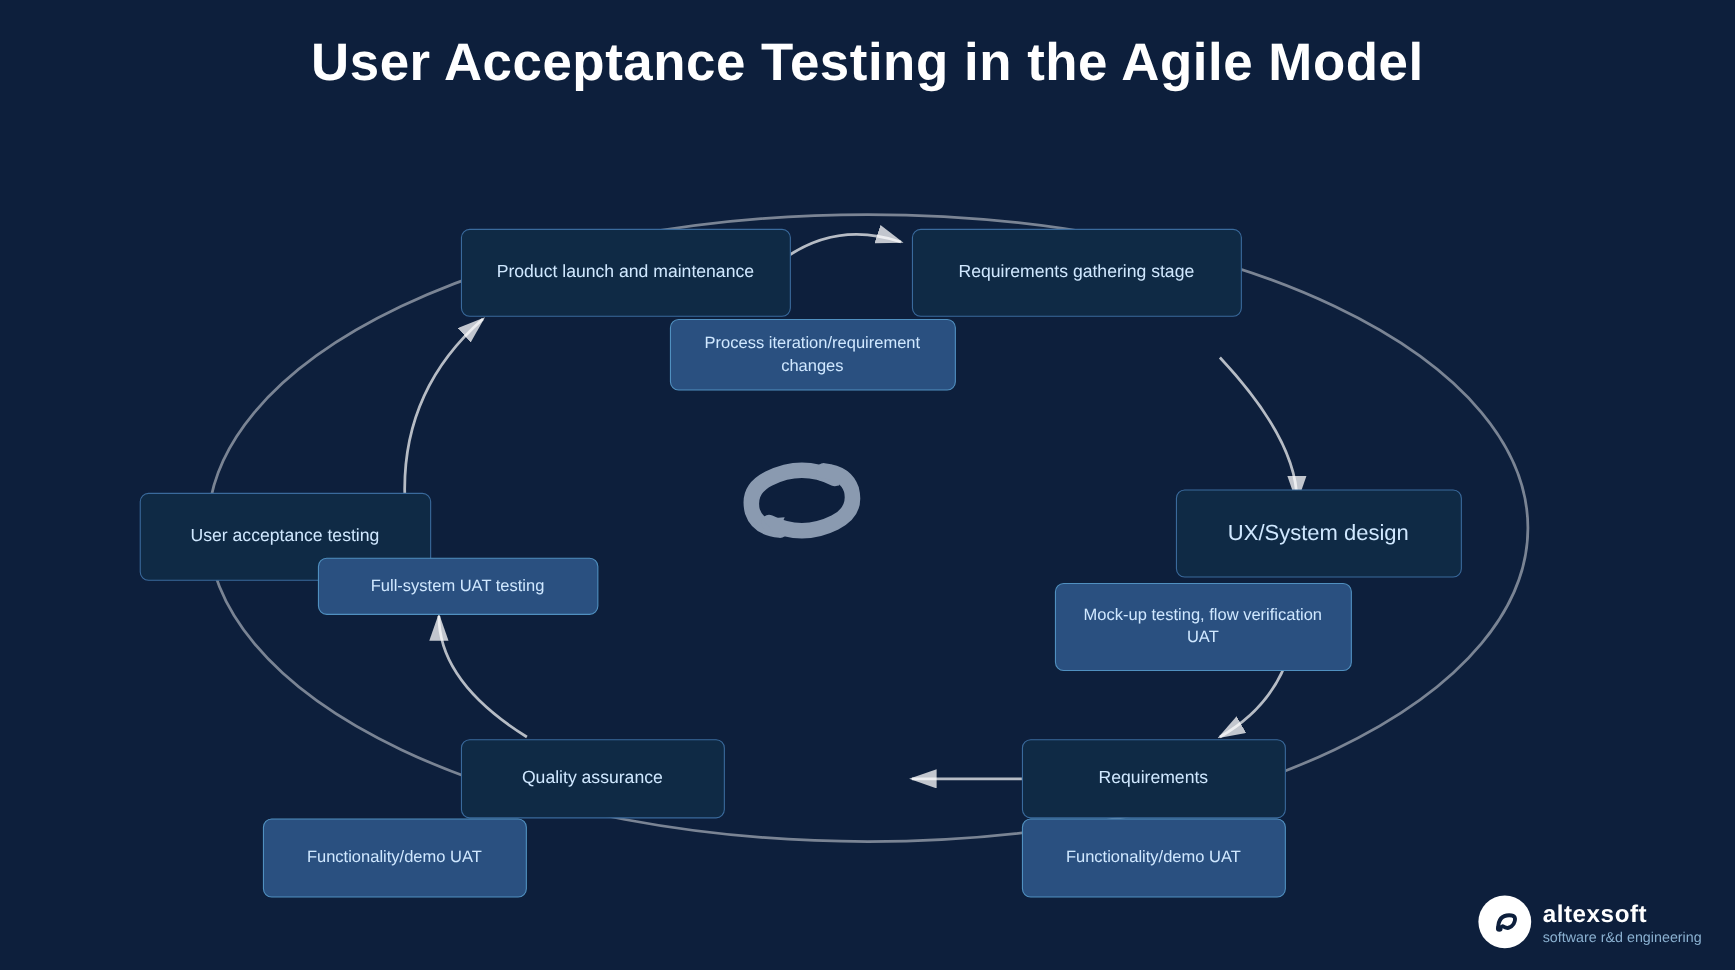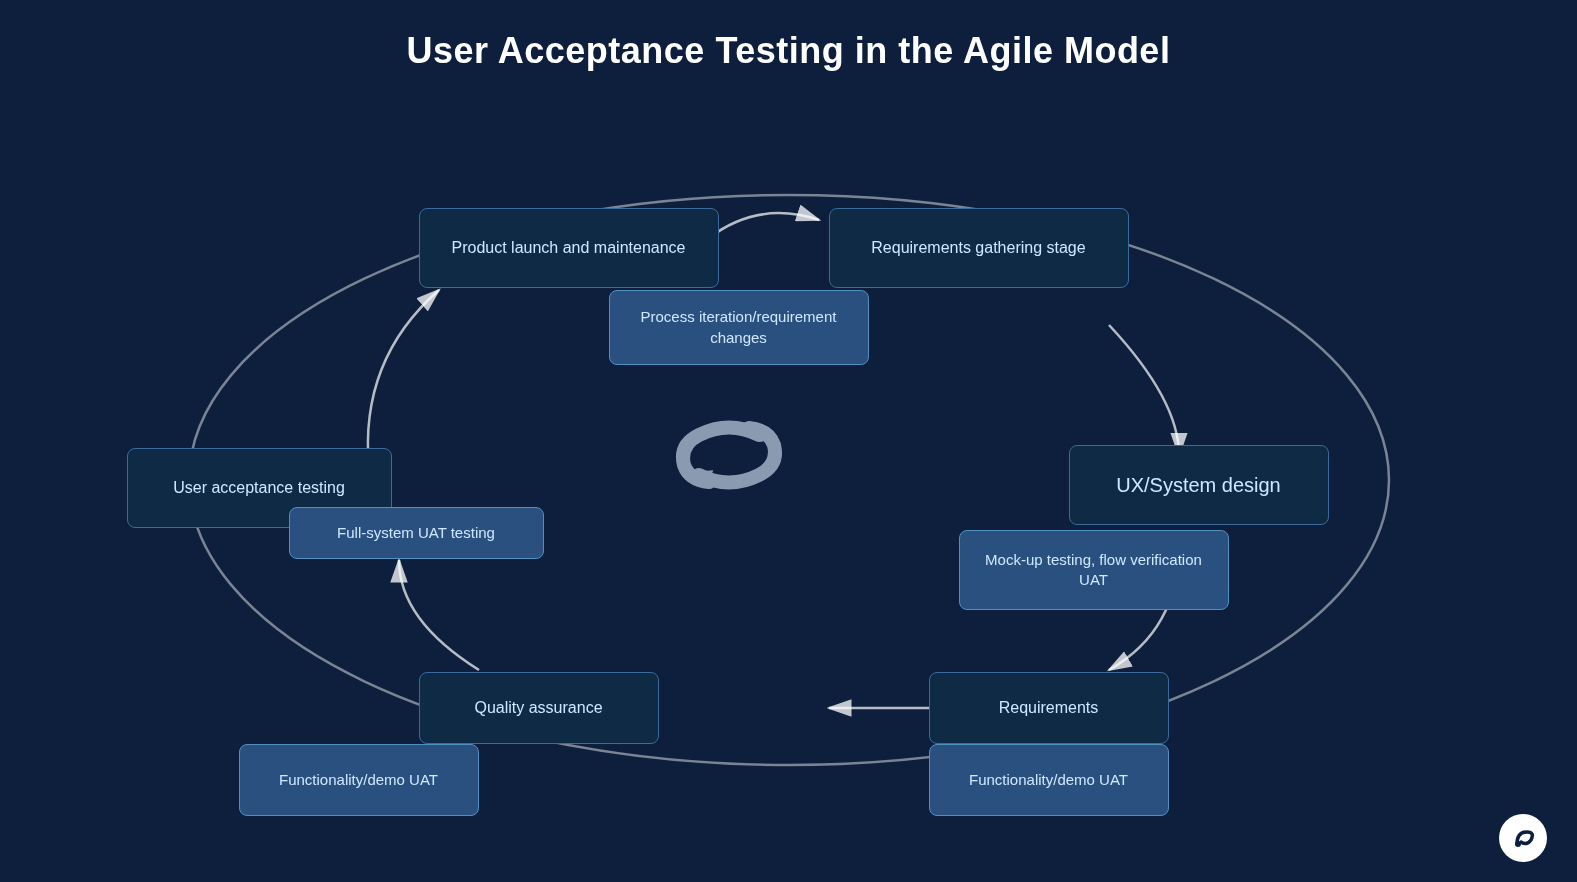--- a/index.html
+++ b/index.html
@@ -9,21 +9,21 @@
       width: 1577px;
       height: 882px;
       font-family: 'Segoe UI', Arial, sans-serif;
       position: relative;
       overflow: hidden;
     }
 
     .title {
       text-align: center;
       color: #ffffff;
-      font-size: 36px;
+      font-size: 48px;
       font-weight: 700;
       padding-top: 30px;
       letter-spacing: 0.5px;
     }
 
     .diagram-container {
       position: absolute;
       top: 90px;
       left: 50%;
       transform: translateX(-50%);
@@ -153,21 +153,21 @@
   </svg>
 
   <div class="box box-dark" style="left:330px; top:118px; width:300px; height:80px; font-size:16px;">
     <span>Product launch and maintenance</span>
   </div>
 
   <div class="box box-dark" style="left:740px; top:118px; width:300px; height:80px; font-size:16px;">
     <span>Requirements gathering stage</span>
   </div>
 
-  <div class="box" style="left:520px; top:200px; width:260px; height:75px; font-size:15px; background:#2a5080; border-color:#5090c0;">
+  <div class="box" style="left:520px; top:200px; width:260px; height:65px; font-size:15px; background:#2a5080; border-color:#5090c0;">
     <span>Process iteration/requirement changes</span>
   </div>
 
   <div class="box box-dark" style="left:980px; top:355px; width:260px; height:80px; font-size:20px;">
     <span>UX/System design</span>
   </div>
 
   <div class="box" style="left:870px; top:440px; width:270px; height:80px; font-size:15px; background:#2a5080; border-color:#5090c0;">
     <span>Mock-up testing, flow verification UAT</span>
   </div>
@@ -210,13 +210,17 @@
 </div>
 
 <div class="logo">
   <div class="logo-icon">
     <svg width="32" height="32" viewBox="0 0 32 32">
       <circle cx="16" cy="16" r="15" fill="white"></circle>
       <path d="M 10 22 Q 10 10 20 10 Q 28 10 24 18 Q 20 24 14 20" stroke="#0d1f3c" stroke-width="3.5" fill="none" stroke-linecap="round"></path>
       <circle cx="11" cy="22" r="3" fill="#0d1f3c"></circle>
     </svg>
   </div>
+  <div class="logo-text">
+    <span class="logo-name">altexsoft</span>
+    <span class="logo-sub">software r&amp;d engineering</span>
+  </div>
 </div>
 
 </body></html>

